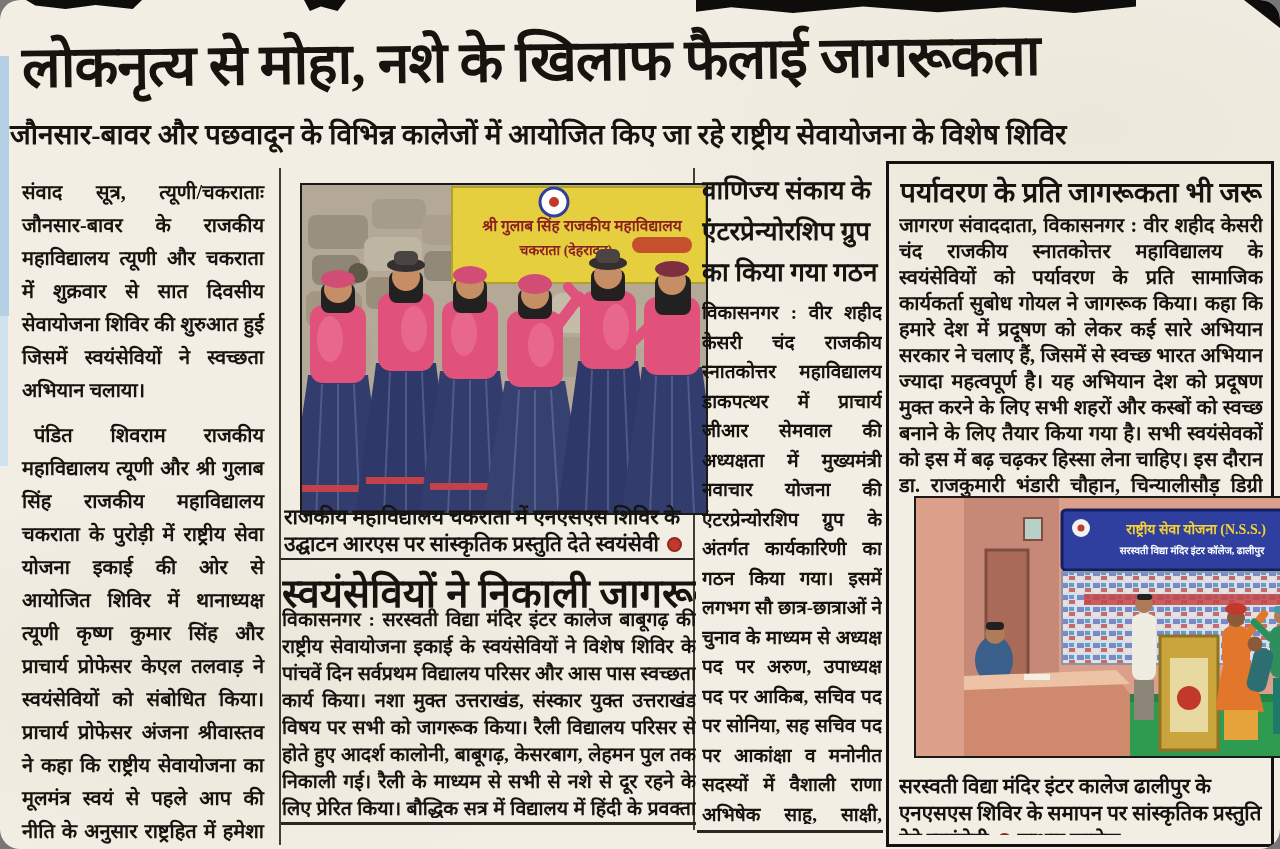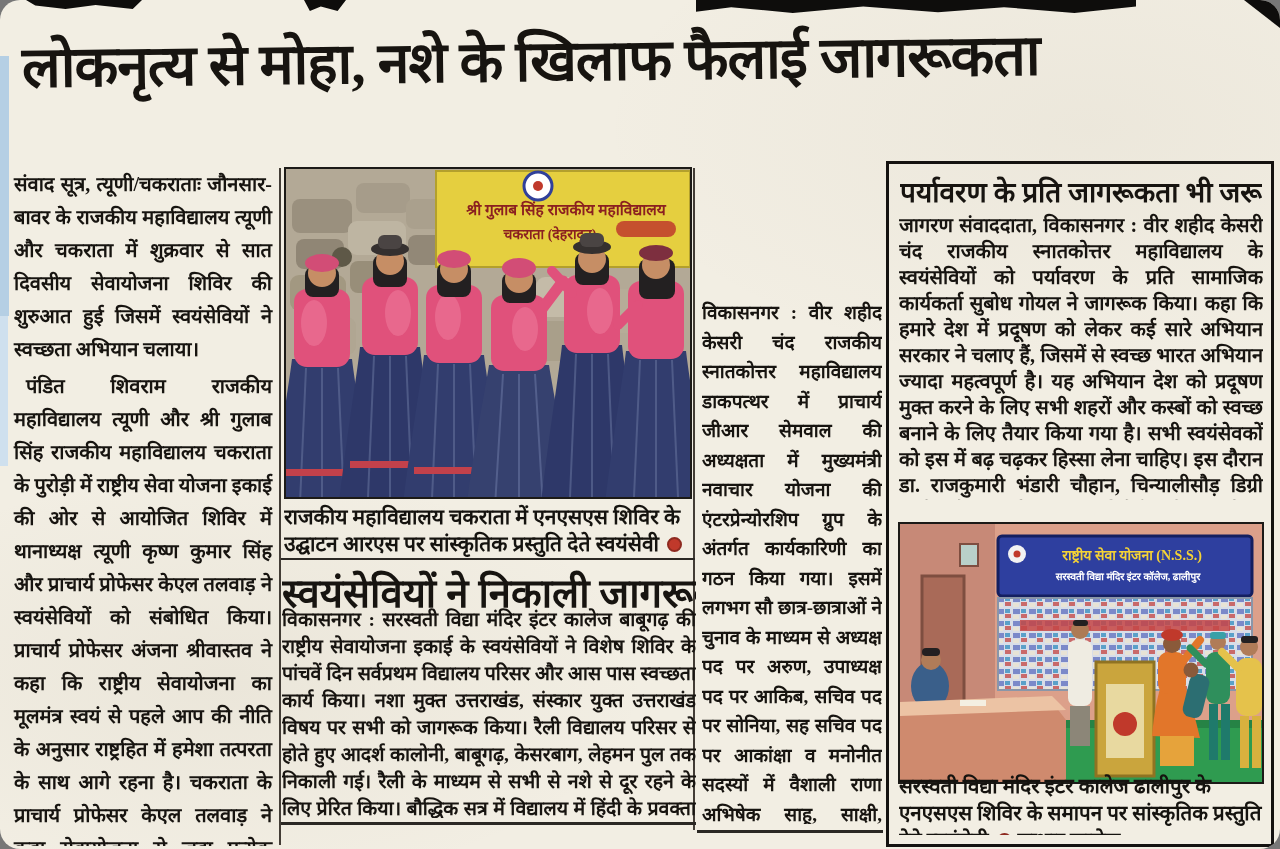--- a/index.html
+++ b/index.html
@@ -13,21 +13,21 @@
   .t2{left:304px;top:0;width:42px;height:11px;clip-path:polygon(0 0,100% 0,80% 100%,40% 60%,14% 100%);}
   .t3{left:696px;top:0;width:440px;height:13px;clip-path:polygon(0 0,100% 0,100% 50%,86% 100%,70% 55%,55% 95%,38% 50%,22% 100%,8% 55%,0 90%);}
   .t4{right:0;top:0;width:36px;height:28px;clip-path:polygon(0 0,100% 0,100% 100%);}
   .blue-strip{position:absolute;left:0;top:56px;width:9px;height:260px;background:#b5cfe4;}
   .blue-strip2{position:absolute;left:0;top:316px;width:8px;height:150px;background:#cfe0ee;}
   .headline{position:absolute;left:22px;top:26px;width:1250px;margin:0;font-size:57px;font-weight:700;
     letter-spacing:-1px;white-space:nowrap;transform:rotate(-.7deg);transform-origin:left center;}
   .subheadline{position:absolute;left:10px;top:114px;width:1262px;font-size:28px;font-weight:700;white-space:nowrap;}
   .bodytext{font-weight:600;text-align:justify;text-justify:inter-word;}
   .col-left{position:absolute;left:10px;top:164px;width:266px;height:682px;font-size:20px;line-height:33px;overflow:hidden;}
-  .col-left p{margin:4px;}
+  .col-left p{margin:12px;}
   .col-left p.indent{text-indent:12px;}
   .vline{position:absolute;width:1.5px;background:#433d36;}
   .v1{left:279px;top:168px;height:677px;}
   .v2{left:693px;top:168px;height:662px;}
   .photo{position:absolute;border:2px solid #1c1a17;background:#b3a996;box-sizing:border-box;}
   .ph1{left:284px;top:167px;width:408px;height:332px;}
   .caption{position:absolute;font-size:21px;line-height:27px;font-weight:700;color:#15130f;}
   .cap1{left:284px;top:504px;width:412px;height:56px;overflow:hidden;}
   .credit-dot{display:inline-block;width:11px;height:11px;border-radius:50%;background:#c0392b;border:2px solid #8e2a20;vertical-align:middle;margin:0 6px 3px 8px;}
   .credit{font-weight:700;}
@@ -35,38 +35,39 @@
   .hr-cap{left:281px;top:558px;width:414px;height:2px;}
   .hr-mid-bottom{left:281px;top:822px;width:415px;height:3px;}
   .hr-com-bottom{left:697px;top:830px;width:186px;height:2.5px;}
   .rally-headline{position:absolute;left:282px;top:564px;width:414px;font-size:40px;font-weight:700;white-space:nowrap;overflow:hidden;}
   .rally-body{position:absolute;left:282px;top:606px;width:414px;height:212px;font-size:19.5px;line-height:27px;overflow:hidden;}
   .com-headline{position:absolute;left:702px;top:170px;width:182px;height:124px;font-size:26px;line-height:41px;font-weight:700;overflow:hidden;}
   .com-body{position:absolute;left:702px;top:298px;width:180px;height:526px;font-size:19px;line-height:29.5px;overflow:hidden;}
   .right-box{position:absolute;left:886px;top:161px;width:388px;height:686px;border:3px solid #141210;box-sizing:border-box;}
   .env-headline{position:absolute;left:900px;top:172px;width:362px;font-size:28px;font-weight:700;white-space:nowrap;overflow:hidden;}
   .env-body{position:absolute;left:899px;top:212px;width:364px;height:288px;font-size:20px;line-height:26px;overflow:hidden;}
-  .ph2{left:898px;top:522px;width:366px;height:262px;background:#dca08a;}
+  .ph2{left:898px;top:480px;width:366px;height:262px;background:#dca08a;padding-left:48px;}
   .cap2{left:899px;top:773px;width:364px;height:62px;overflow:hidden;font-size:20.5px;}
-  figure{margin:0;}
+  figure{margin:16px;}
   svg text{font-family:"Liberation Serif","DejaVu Sans",sans-serif;font-weight:700;}
 </style>
 </head>
 <body>
 
 <div class="page">
 
   <div class="tear t1"></div>
   <div class="tear t2"></div>
   <div class="tear t3"></div>
   <div class="tear t4"></div>
   <div class="blue-strip"></div>
   <div class="blue-strip2"></div>
 
   <h1 class="headline">लोकनृत्य से मोहा, नशे के खिलाफ फैलाई जागरूकता</h1>
+  <div class="subheadline">जौनसार-बावर और पछवादून के विभिन्न कालेजों में आयोजित किए जा रहे राष्ट्रीय सेवायोजना के विशेष शिविर</div>
 
   <div class="col-left bodytext">
     <p>संवाद सूत्र, त्यूणी/चकराताः जौनसार-बावर के राजकीय महाविद्यालय त्यूणी और चकराता में शुक्रवार से सात दिवसीय सेवायोजना शिविर की शुरुआत हुई जिसमें स्वयंसेवियों ने स्वच्छता अभियान चलाया।</p>
     <p class="indent">पंडित शिवराम राजकीय महाविद्यालय त्यूणी और श्री गुलाब सिंह राजकीय महाविद्यालय चकराता के पुरोड़ी में राष्ट्रीय सेवा योजना इकाई की ओर से आयोजित शिविर में थानाध्यक्ष त्यूणी कृष्ण कुमार सिंह और प्राचार्य प्रोफेसर केएल तलवाड़ ने स्वयंसेवियों को संबोधित किया। प्राचार्य प्रोफेसर अंजना श्रीवास्तव ने कहा कि राष्ट्रीय सेवायोजना का मूलमंत्र स्वयं से पहले आप की नीति के अनुसार राष्ट्रहित में हमेशा तत्परता के साथ आगे रहना है। चकराता के प्राचार्य प्रोफेसर केएल तलवाड़ ने कहा सेवायोजना से जुड़ा प्रत्येक विद्यार्थी निस्वार्थ भाव से सेवा करता है। त्यूणी-चकराता महाविद्यालय के छात्रों के रायगी व ठाणा गांव में प्रवास करने से लोक संस्कृति, रीति-रिवाज व ग्रामीण परिवेश के बारे में अहम जानकारी मिलेगी। थानाध्यक्ष कृष्ण कुमार सिंह ने नशे से दूर रहने, आदि की जानकारी दी।</p>
   </div>
 
   <div class="vline v1"></div>
   <div class="vline v2"></div>
 
   <figure class="photo ph1">
@@ -169,20 +170,21 @@
   <div class="caption cap1">
     <span>राजकीय महाविद्यालय चकराता में एनएसएस शिविर के उद्घाटन आरएस पर सांस्कृतिक प्रस्तुति देते स्वयंसेवी</span><span class="credit-dot"></span><span class="credit">जागरण</span>
   </div>
 
   <div class="hrule hr-cap"></div>
 
   <div class="rally-headline">स्वयंसेवियों ने निकाली जागरूकता रैली</div>
   <div class="rally-body bodytext">विकासनगर : सरस्वती विद्या मंदिर इंटर कालेज बाबूगढ़ की राष्ट्रीय सेवायोजना इकाई के स्वयंसेवियों ने विशेष शिविर के पांचवें दिन सर्वप्रथम विद्यालय परिसर और आस पास स्वच्छता कार्य किया। नशा मुक्त उत्तराखंड, संस्कार युक्त उत्तराखंड विषय पर सभी को जागरूक किया। रैली विद्यालय परिसर से होते हुए आदर्श कालोनी, बाबूगढ़, केसरबाग, लेहमन पुल तक निकाली गई। रैली के माध्यम से सभी से नशे से दूर रहने के लिए प्रेरित किया। बौद्धिक सत्र में विद्यालय में हिंदी के प्रवक्ता बाज सिंह ने स्वयंसेवियों को राष्ट्रीय सेवा योजना के उद्देश्यों के बारे में बताया। इस अवसर पर कार्यक्रम अधिकारी गुलाब सिंह, प्रधानाचार्य उदयराज सिंह चौहान, स्वयं सेवी अभिषेक, अंकिता, सोनाक्षी, सलोनी मौजूद रहीं।</div>
   <div class="hrule hr-mid-bottom"></div>
 
+  <div class="com-headline">वाणिज्य संकाय के एंटरप्रेन्योरशिप ग्रुप का किया गया गठन</div>
   <div class="com-body bodytext">विकासनगर : वीर शहीद केसरी चंद राजकीय स्नातकोत्तर महाविद्यालय डाकपत्थर में प्राचार्य जीआर सेमवाल की अध्यक्षता में मुख्यमंत्री नवाचार योजना की एंटरप्रेन्योरशिप ग्रुप के अंतर्गत कार्यकारिणी का गठन किया गया। इसमें लगभग सौ छात्र-छात्राओं ने चुनाव के माध्यम से अध्यक्ष पद पर अरुण, उपाध्यक्ष पद पर आकिब, सचिव पद पर सोनिया, सह सचिव पद पर आकांक्षा व मनोनीत सदस्यों में वैशाली राणा अभिषेक साहू, साक्षी, शैलजा व राहुल चुने गए। कार्यक्रम में वाणिज्य विभाग के विभाग प्रभारी डा. विजय सिंह नेगी, सदस्य डा. पूजा राठौर, डा. आरपी बडोनी, प्रोफेसर आरएस गंगवार आदि मौजूद रहे।</div>
   <div class="hrule hr-com-bottom"></div>
 
   <div class="right-box"></div>
   <div class="env-headline">पर्यावरण के प्रति जागरूकता भी जरूरी</div>
   <div class="env-body bodytext">जागरण संवाददाता, विकासनगर : वीर शहीद केसरी चंद राजकीय स्नातकोत्तर महाविद्यालय के स्वयंसेवियों को पर्यावरण के प्रति सामाजिक कार्यकर्ता सुबोध गोयल ने जागरूक किया। कहा कि हमारे देश में प्रदूषण को लेकर कई सारे अभियान सरकार ने चलाए हैं, जिसमें से स्वच्छ भारत अभियान ज्यादा महत्वपूर्ण है। यह अभियान देश को प्रदूषण मुक्त करने के लिए सभी शहरों और कस्बों को स्वच्छ बनाने के लिए तैयार किया गया है। सभी स्वयंसेवकों को इस में बढ़ चढ़कर हिस्सा लेना चाहिए। इस दौरान डा. राजकुमारी भंडारी चौहान, चिन्यालीसौड़ डिग्री कालेज के प्राचार्य डा. प्रभात द्विवेदी, वरिष्ठ कार्यक्रम अधिकारी डा. राकेश मोहन नौटियाल मौजूद रहे।</div>
 
   <figure class="photo ph2">
     <svg width="362" height="258" viewBox="0 0 362 258">
       <defs>

